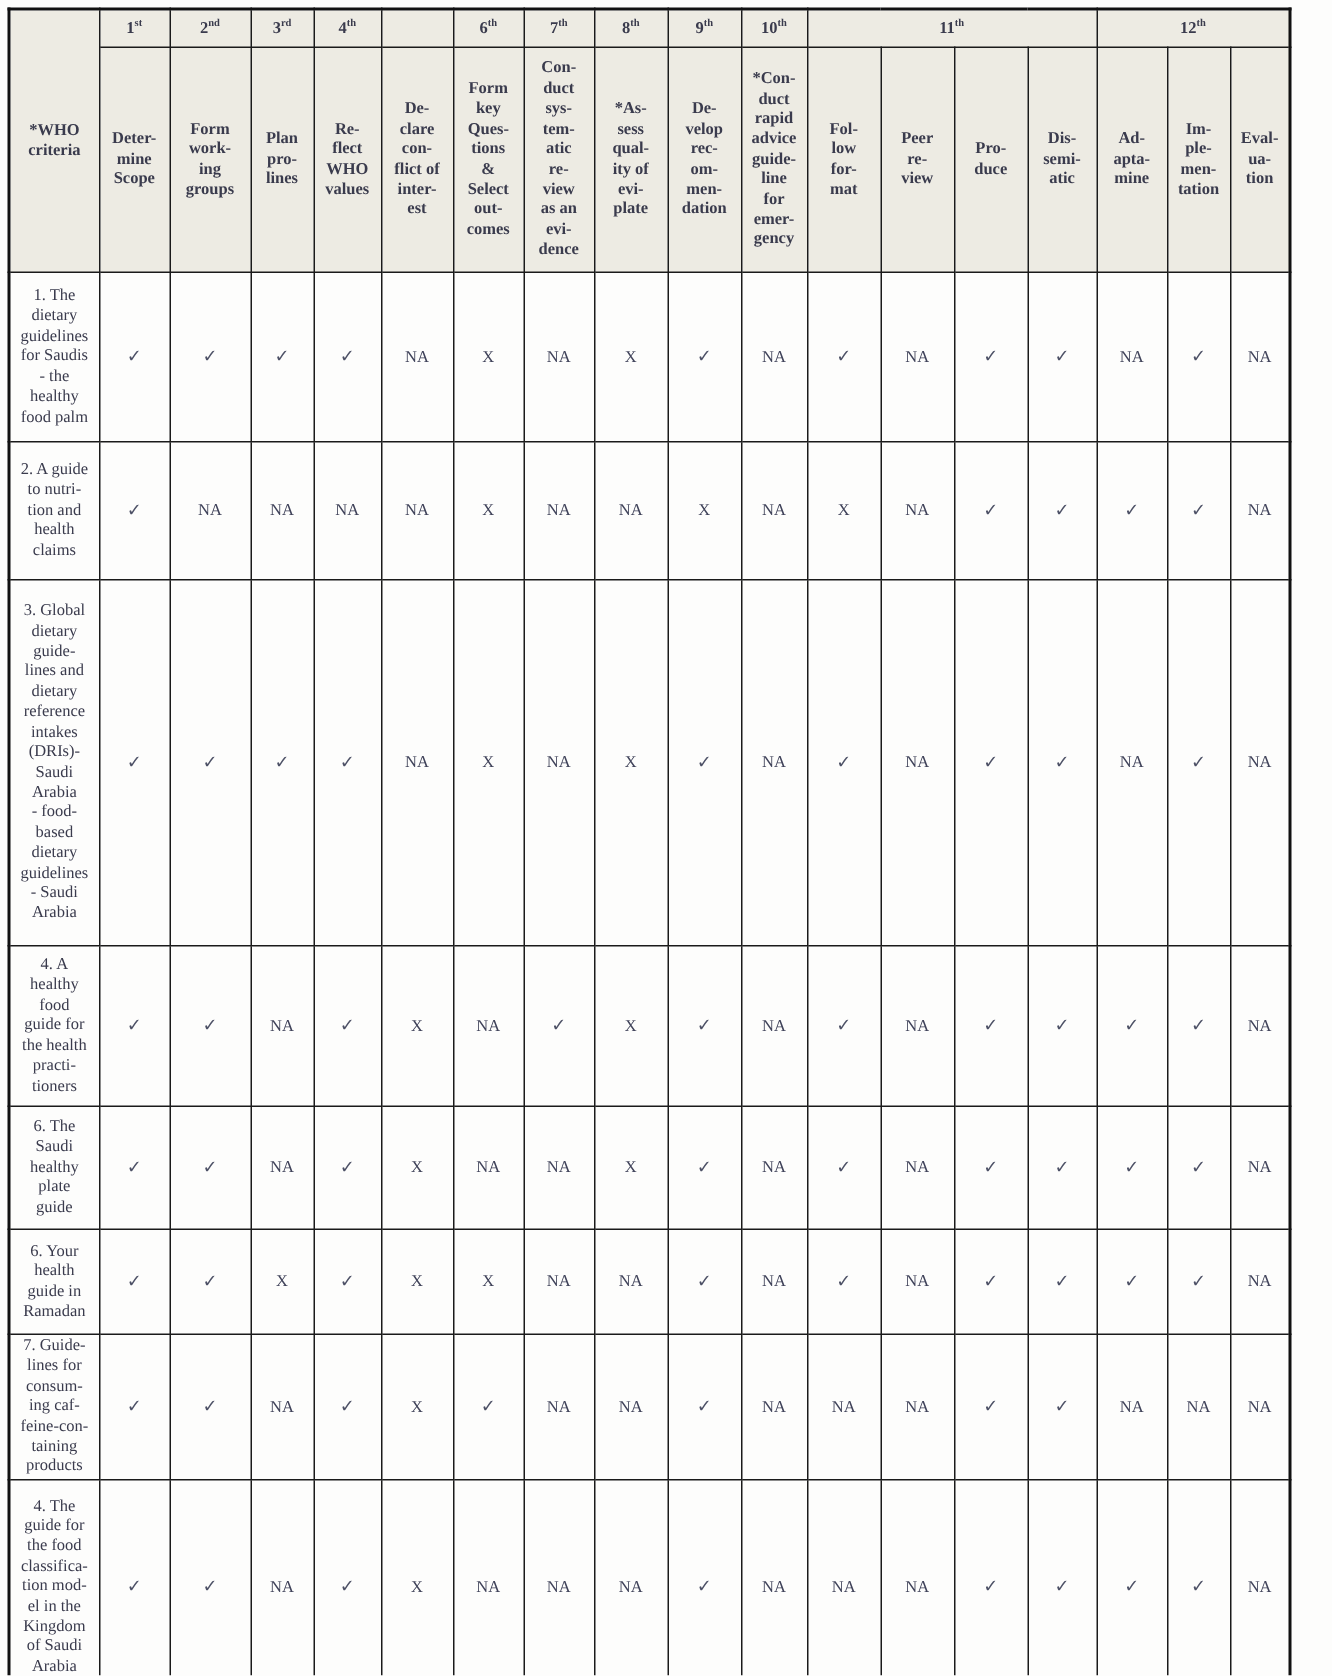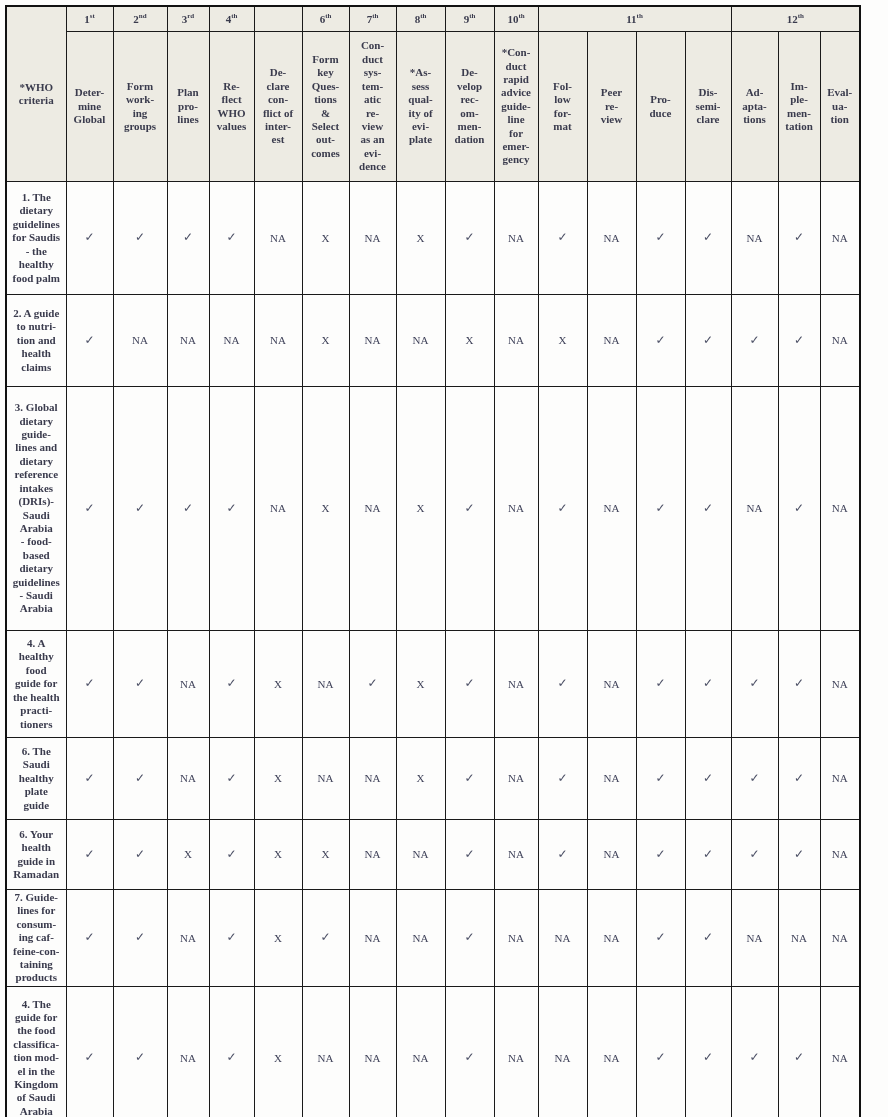--- a/index.html
+++ b/index.html
@@ -47,21 +47,21 @@
     background: #edebe3;
     color: #3a3b4d;
     font-weight: bold;
     font-size: 11px;
     line-height: 1.22;
     white-space: pre-line;
   }
   th.rowlabel {
     background: #fdfdfc;
     color: #3a3b4d;
-    font-weight: bold;
+    font-weight: normal;
     font-size: 11px;
     line-height: 1.22;
     white-space: pre-line;
   }
   td.val {
     background: #fdfdfc;
     color: #40435a;
     font-size: 11px;
     line-height: 1.1;
   }
@@ -108,21 +108,21 @@
           <th class="ord" colspan="1"><span>7</span><sup>th</sup></th>
           <th class="ord" colspan="1"><span>8</span><sup>th</sup></th>
           <th class="ord" colspan="1"><span>9</span><sup>th</sup></th>
           <th class="ord" colspan="1"><span>10</span><sup>th</sup></th>
           <th class="ord" colspan="4"><span>11</span><sup>th</sup></th>
           <th class="ord" colspan="3"><span>12</span><sup>th</sup></th>
         </tr>
         <tr style="height: 150px;">
           <th class="colhead">Deter-
 mine
-Global</th>
+Scope</th>
           <th class="colhead">Form
 work-
 ing
 groups</th>
           <th class="colhead">Plan
 pro-
 lines</th>
           <th class="colhead">Re-
 flect
 WHO
@@ -176,24 +176,24 @@
 low
 for-
 mat</th>
           <th class="colhead">Peer
 re-
 view</th>
           <th class="colhead">Pro-
 duce</th>
           <th class="colhead">Dis-
 semi-
-clare</th>
+atic</th>
           <th class="colhead">Ad-
 apta-
-tions</th>
+mine</th>
           <th class="colhead">Im-
 ple-
 men-
 tation</th>
           <th class="colhead">Eval-
 ua-
 tion</th>
         </tr>
       </thead>
     <tbody>

